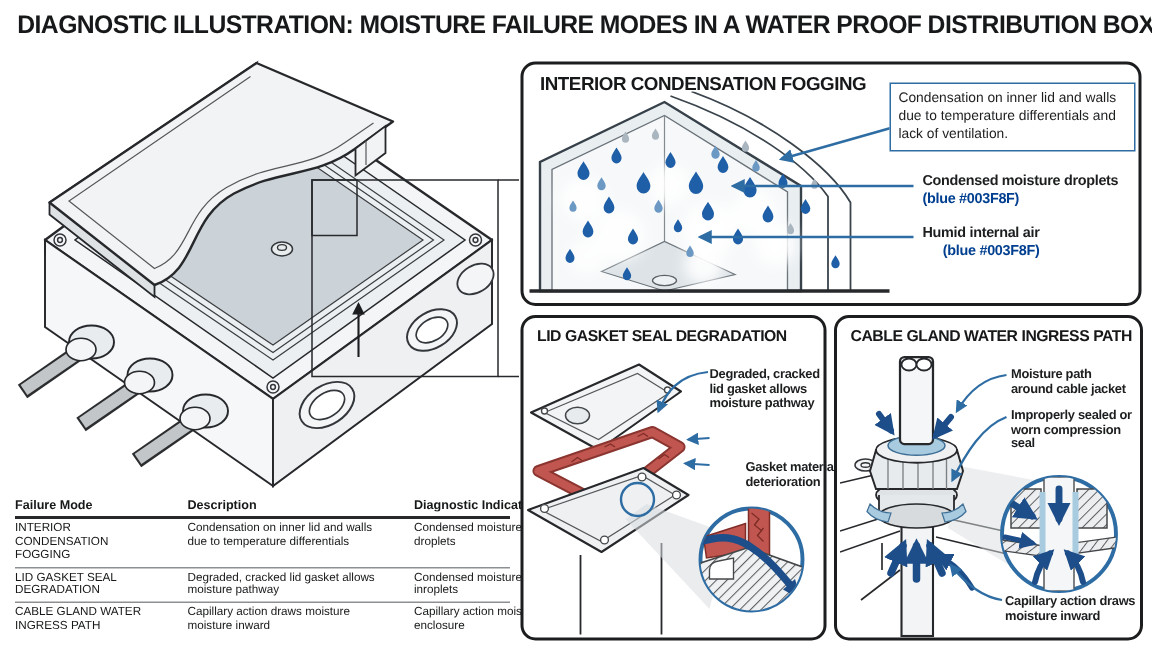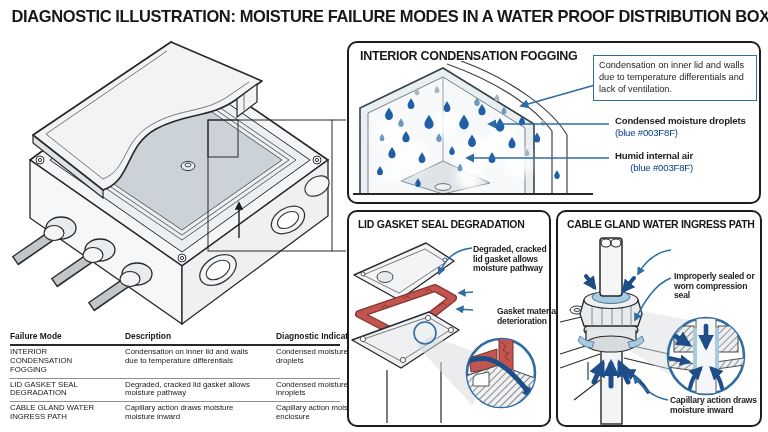--- a/index.html
+++ b/index.html
@@ -12,21 +12,21 @@
   .panel-heading{position:absolute;font-weight:bold;letter-spacing:-0.3px;color:#16181a;white-space:nowrap;}
   #panel-condensation{left:347px;top:41px;width:414px;height:163px;}
   #panel-gasket{left:347px;top:210px;width:204px;height:217px;}
   #panel-gland{left:556px;top:210px;width:206px;height:217px;}
   #panel-condensation .panel-heading{left:11px;top:6px;font-size:12.5px;}
   #panel-gasket .panel-heading,#panel-gland .panel-heading{left:9px;top:6px;font-size:10.5px;}
   .fig{position:absolute;}
   .callout-box{position:absolute;left:244px;top:12px;width:164px;border:1.5px solid #2e6da4;
                background:#fff;padding:4px 5px;font-size:9.2px;line-height:1.3;color:#1c1e20;box-sizing:border-box;}
   .p1-label{position:absolute;font-size:9.6px;line-height:1.25;color:#1c1e20;font-weight:bold;letter-spacing:-0.2px;}
-  .navy{color:#003F8F;font-weight:normal;}
+  .navy{color:#003F8F;font-weight:bold;}
   .mini-label{position:absolute;font-size:8.6px;line-height:1.12;font-weight:bold;letter-spacing:-0.2px;color:#1c1e20;}
   .fm-table{position:absolute;left:10px;top:330px;width:330px;font-size:7.8px;line-height:1.12;}
   .fm-row{display:grid;grid-template-columns:95px 131px 100px;column-gap:20px;}
   .fm-head{font-weight:bold;font-size:8.4px;padding:2px 0 3px 0;border-bottom:2px solid #26282a;}
   .fm-body .fm-row{border-bottom:1px solid #8d9093;padding:2px 0 3px 0;}
   .fm-body .fm-row:last-child{border-bottom:none;}
   .fm-cell{overflow:hidden;}
   .fm-mode{text-transform:uppercase;}
 </style>
 </head>
@@ -404,17 +404,18 @@
         </g>
       </g>
 
       <g stroke="#2e6da4" stroke-width="1.5" fill="none">
         <path d="M111,20 C95,22 85,32 78,44" marker-end="url(#mAhB3)"></path>
         <path d="M111,48 C95,54 84,72 75,90" marker-end="url(#mAhB3)"></path>
         <path d="M108,170 C94,168 82,157 74,147" marker-end="url(#mAhB3)"></path>
       </g>
     </svg>
 
+    <div class="mini-label" style="left:116px;top:33px;width:82px;">Moisture path around cable jacket</div>
     <div class="mini-label" style="left:116px;top:60px;width:82px;">Improperly sealed or worn compression seal</div>
     <div class="mini-label" style="left:112px;top:184px;width:88px;">Capillary action draws moisture inward</div>
   </div>
 
 </div>
 
 </body></html>

